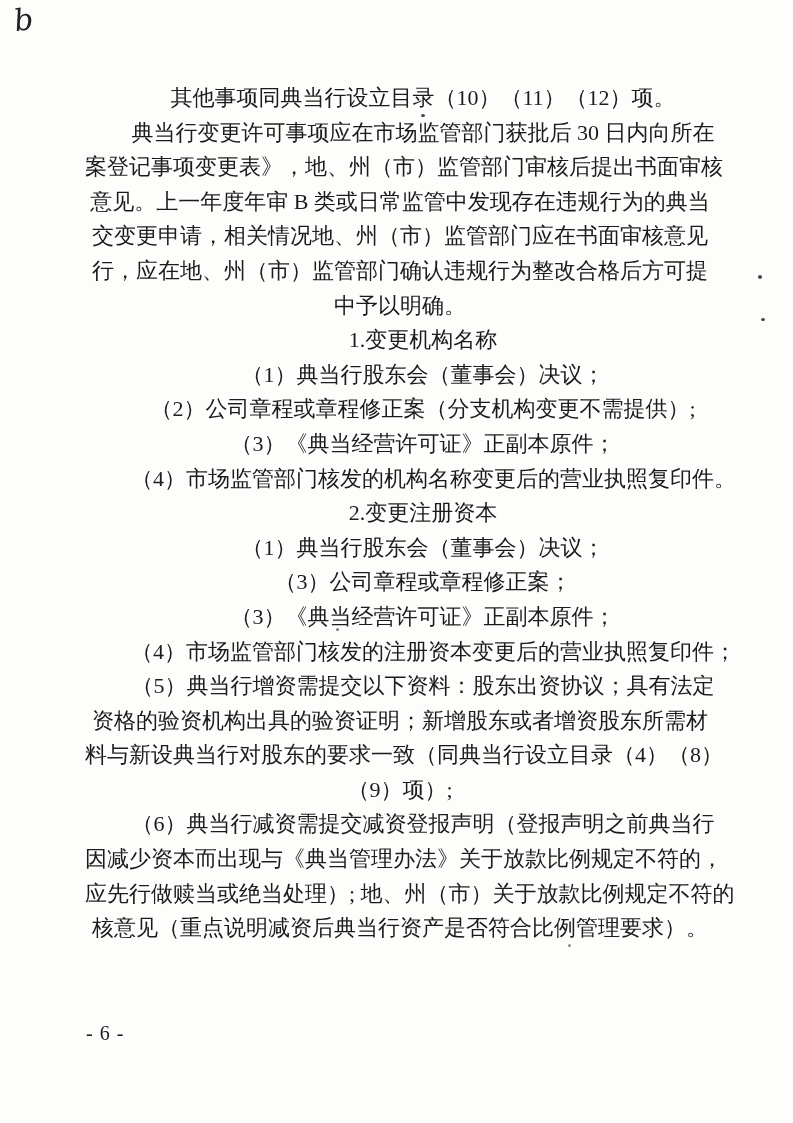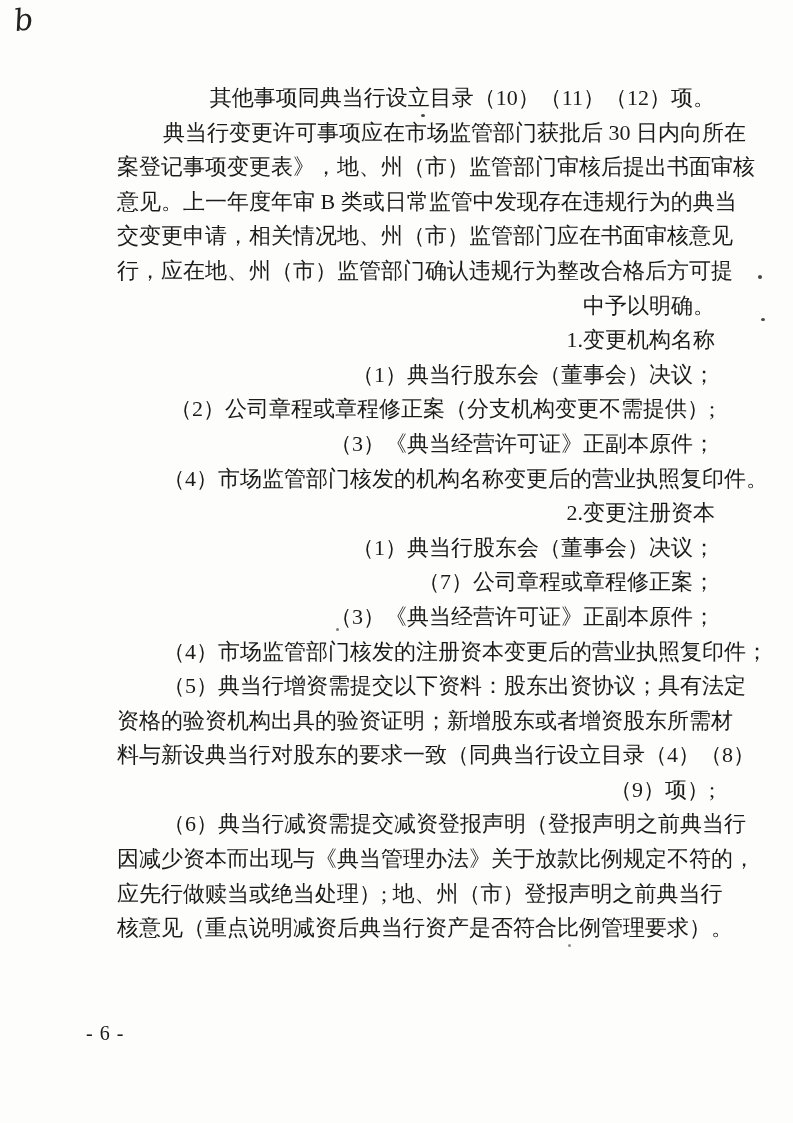--- a/index.html
+++ b/index.html
@@ -31,22 +31,21 @@
     position: absolute;
     left: 85px;
     top: 81px;
     width: 630px;
   }
   .line {
     font-size: 22px;
     line-height: 34.6px;
     white-space: pre;
     letter-spacing: 0px;
-    text-align: right;
-    margin-left: 32px;
+    text-align: center;
   }
   .line.indent {
     text-indent: 46px;
   }
   .line.heading-kai {
     font-weight: 600;
   }
   .line.heading-bold {
     font-weight: 400;
   }
@@ -84,30 +83,30 @@
       <div class="line">交变更申请，相关情况地、州（市）监管部门应在书面审核意见</div>
       <div class="line">行，应在地、州（市）监管部门确认违规行为整改合格后方可提</div>
       <div class="line">中予以明确。</div>
       <div class="line indent heading-bold">1.变更机构名称</div>
       <div class="line indent">（1）典当行股东会（董事会）决议；</div>
       <div class="line indent">（2）公司章程或章程修正案（分支机构变更不需提供）;</div>
       <div class="line indent">（3）《典当经营许可证》正副本原件；</div>
       <div class="line indent">（4）市场监管部门核发的机构名称变更后的营业执照复印件。</div>
       <div class="line indent heading-bold">2.变更注册资本</div>
       <div class="line indent">（1）典当行股东会（董事会）决议；</div>
-      <div class="line indent">（7）公司章程或章程修正案；</div>
+      <div class="line indent">（3）公司章程或章程修正案；</div>
       <div class="line indent">（3）《典当经营许可证》正副本原件；</div>
       <div class="line indent">（4）市场监管部门核发的注册资本变更后的营业执照复印件；</div>
       <div class="line indent">（5）典当行增资需提交以下资料：股东出资协议；具有法定</div>
       <div class="line">资格的验资机构出具的验资证明；新增股东或者增资股东所需材</div>
       <div class="line">料与新设典当行对股东的要求一致（同典当行设立目录（4）（8）</div>
       <div class="line">（9）项）;</div>
       <div class="line indent">（6）典当行减资需提交减资登报声明（登报声明之前典当行</div>
       <div class="line">因减少资本而出现与《典当管理办法》关于放款比例规定不符的，</div>
-      <div class="line">应先行做赎当或绝当处理）; 地、州（市）登报声明之前典当行</div>
+      <div class="line">应先行做赎当或绝当处理）; 地、州（市）关于放款比例规定不符的</div>
       <div class="line">核意见（重点说明减资后典当行资产是否符合比例管理要求）。</div>
     </div>
 
   <div class="pagenum">- 6 -</div>
 
   <div class="speck s1"></div>
   <div class="speck s2"></div>
   <div class="speck s3"></div>
   <div class="speck s4"></div>
   <div class="speck s5"></div>

